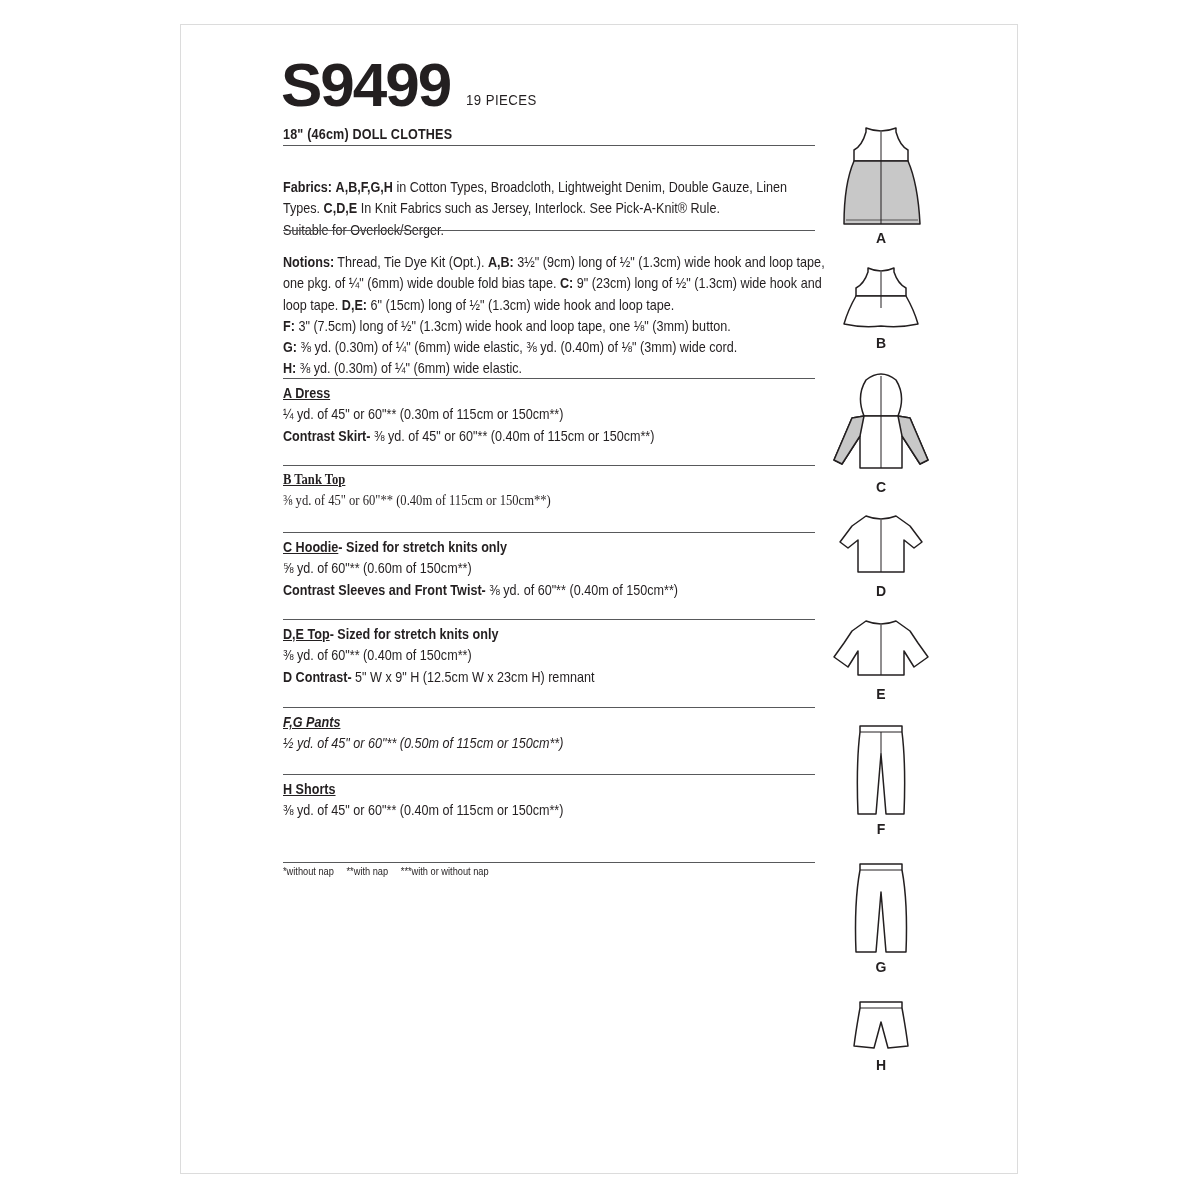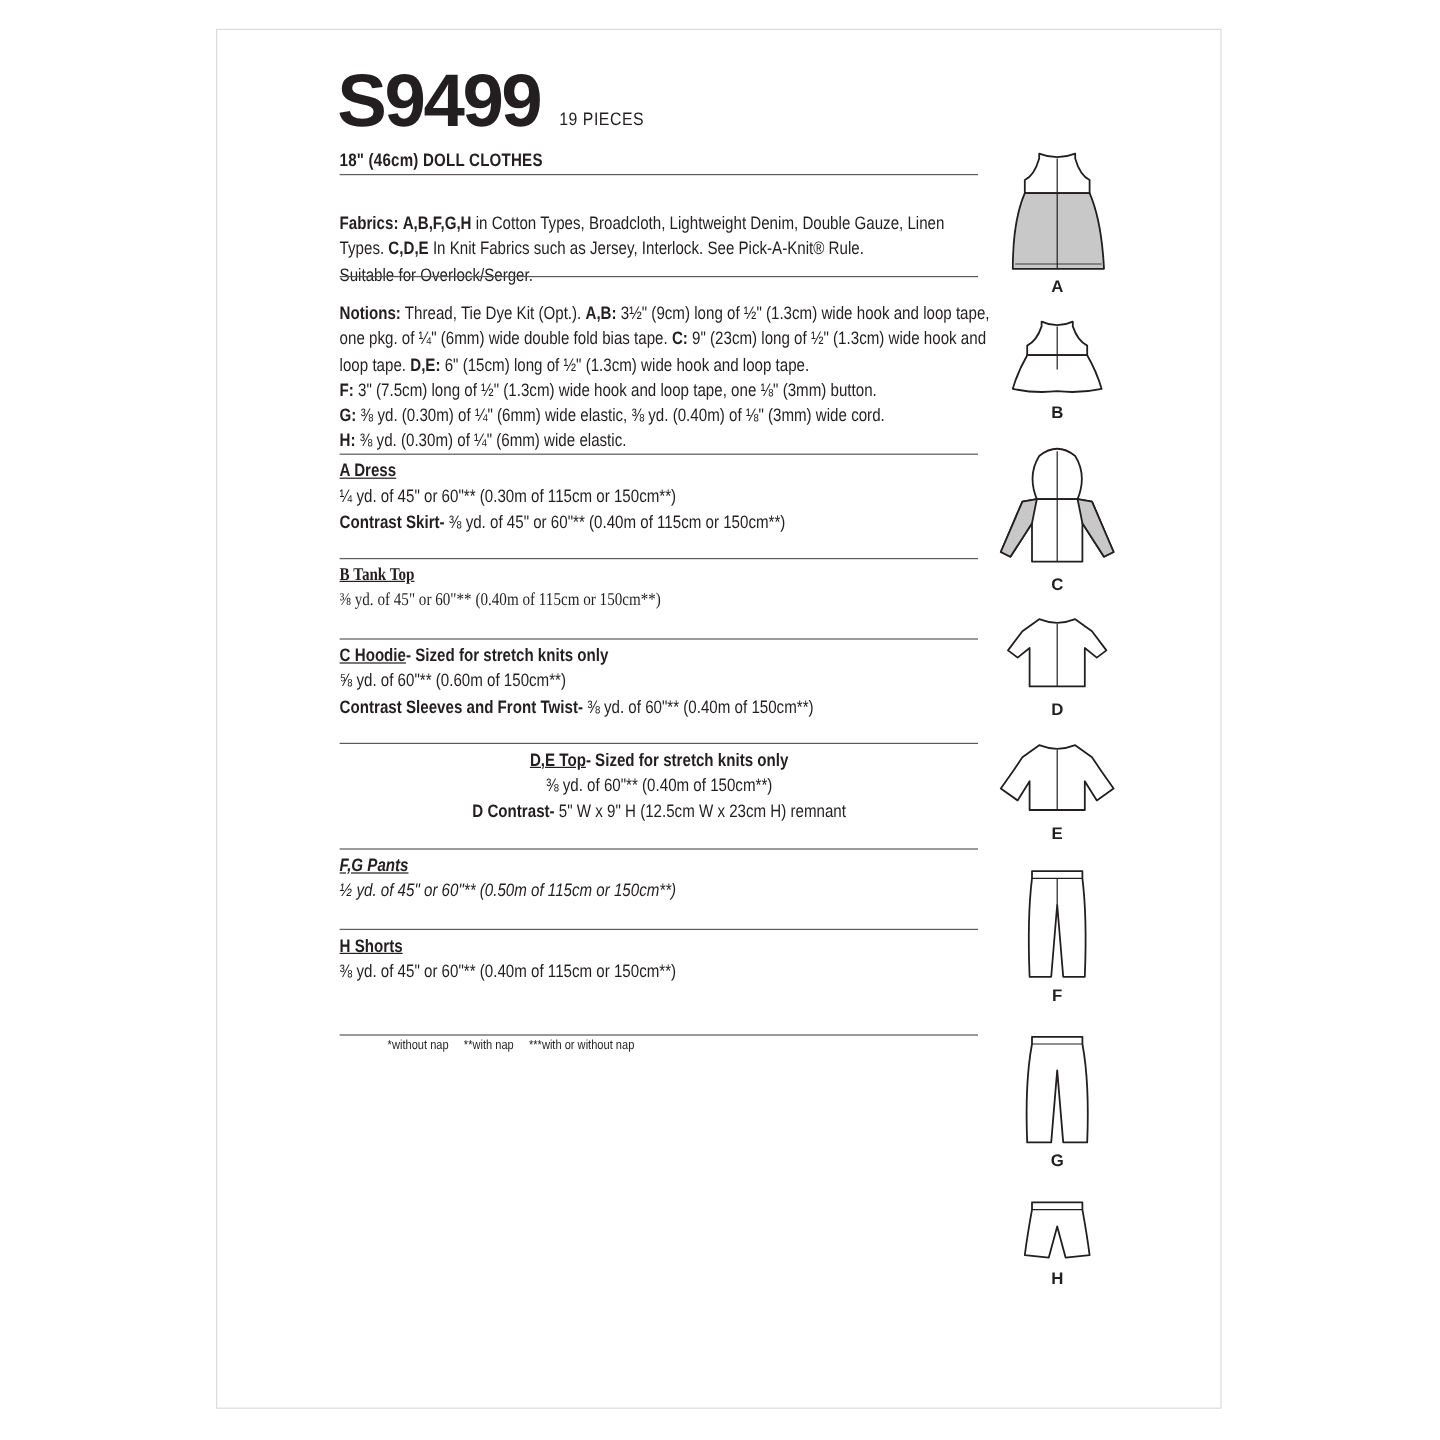--- a/index.html
+++ b/index.html
@@ -76,21 +76,21 @@
 <div class="rule" style="top:532px;"></div>
 <div class="abs col" style="top:536px;">
   <div class="cond txt">
     <div class="sec-head"><span class="u">C Hoodie</span><span>- Sized for stretch knits only</span></div>
     <div><b></b><span>⅝ yd. of 60"** (0.60m of 150cm**)</span></div>
     <div><b>Contrast Sleeves and Front Twist-</b><span> ⅜ yd. of 60"** (0.40m of 150cm**)</span></div>
   </div>
 </div>
 
 <div class="rule" style="top:619px;"></div>
-<div class="abs col" style="top:623px;text-align:center;">
+<div class="abs col" style="top:623px;">
   <div class="cond txt">
     <div class="sec-head"><span class="u">D,E Top</span><span>- Sized for stretch knits only</span></div>
     <div><b></b><span>⅜ yd. of 60"** (0.40m of 150cm**)</span></div>
     <div><b>D Contrast-</b><span> 5" W x 9" H (12.5cm W x 23cm H) remnant</span></div>
   </div>
 </div>
 
 <div class="rule" style="top:707px;"></div>
 <div class="abs col" style="top:711px;font-style:italic;">
   <div class="cond txt">
@@ -101,21 +101,21 @@
 
 <div class="rule" style="top:774px;"></div>
 <div class="abs col" style="top:778px;">
   <div class="cond txt">
     <div class="sec-head"><span class="u">H Shorts</span><span></span></div>
     <div><b></b><span>⅜ yd. of 45" or 60"** (0.40m of 115cm or 150cm**)</span></div>
   </div>
 </div>
 
 <div class="rule" style="top:862px;"></div>
-<div class="abs col" style="top:865px;margin-left:40px;">
+<div class="abs col" style="top:865px;">
   <div class="cond foot">
     <span>*without nap</span>
     <span>**with nap</span>
     <span>***with or without nap</span>
   </div>
 </div>
 
 <div class="view" style="top:124px;">
   <svg width="102" height="102" viewBox="0 0 102 102">
     <g stroke="#231f20" stroke-width="1.5" fill="#fff" stroke-linejoin="round">

